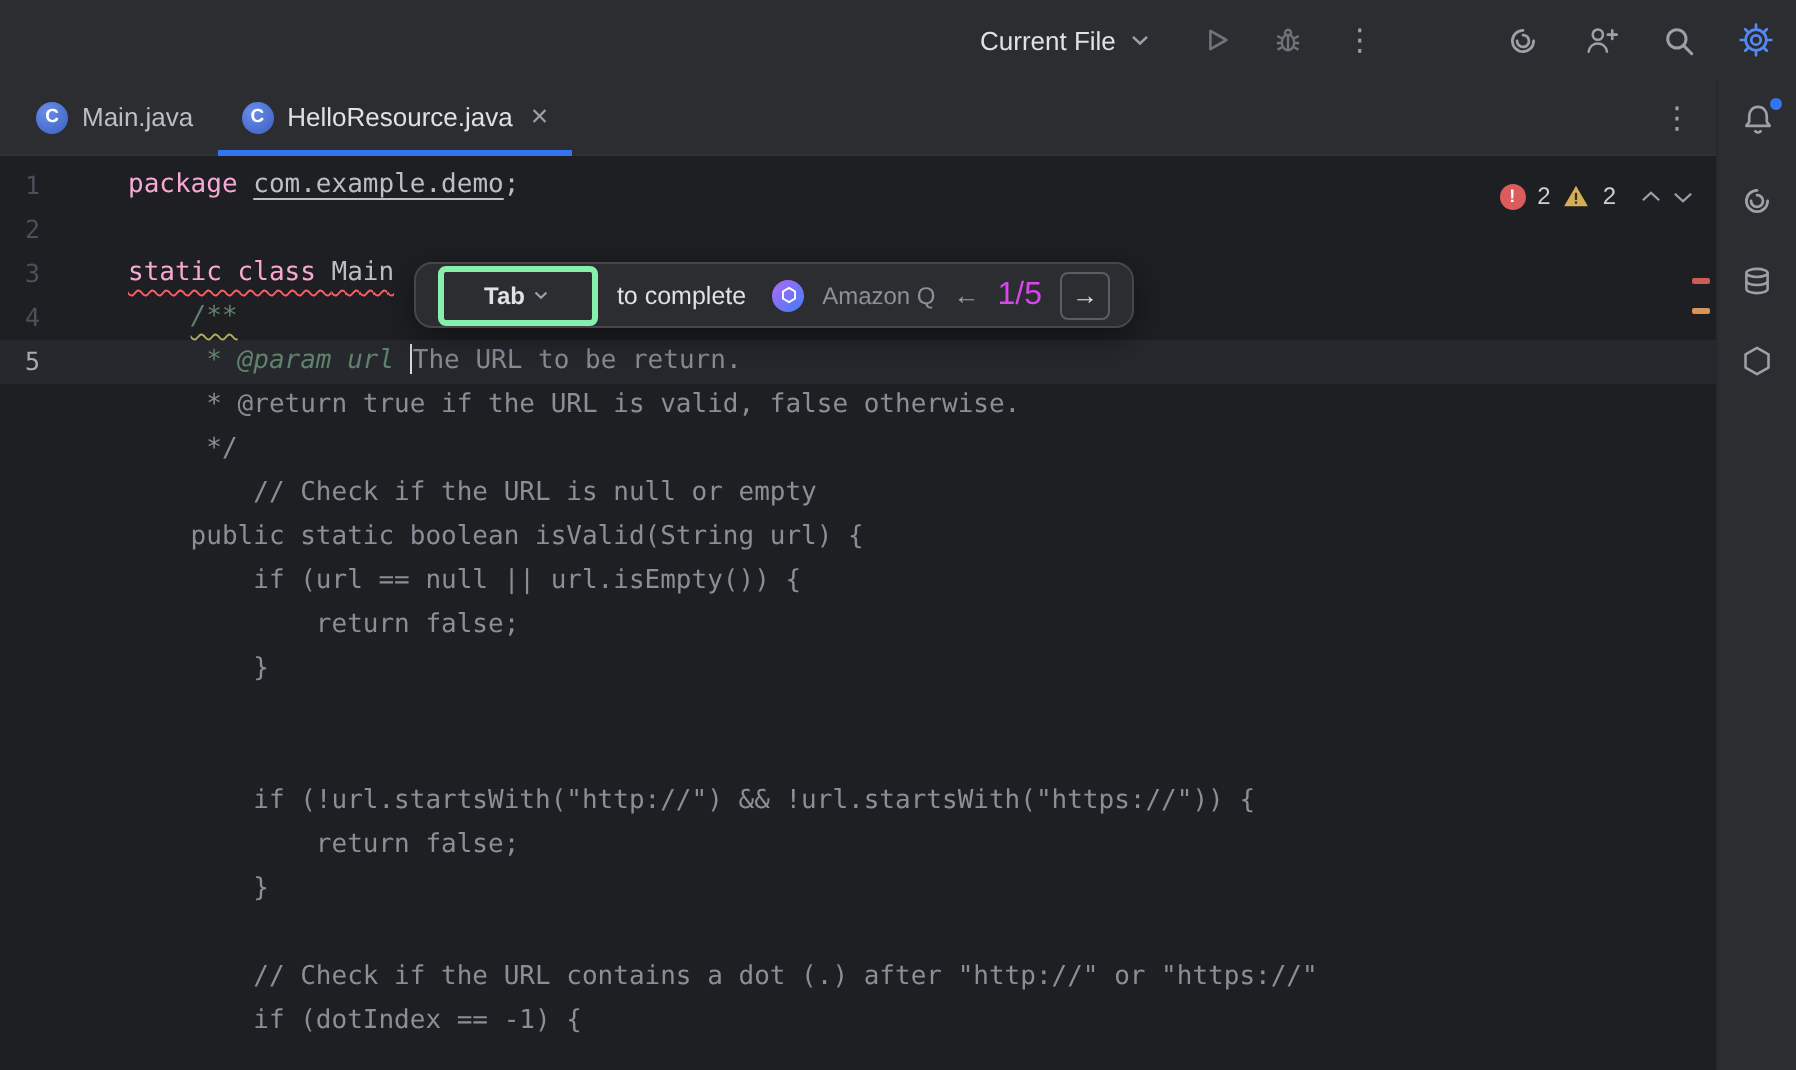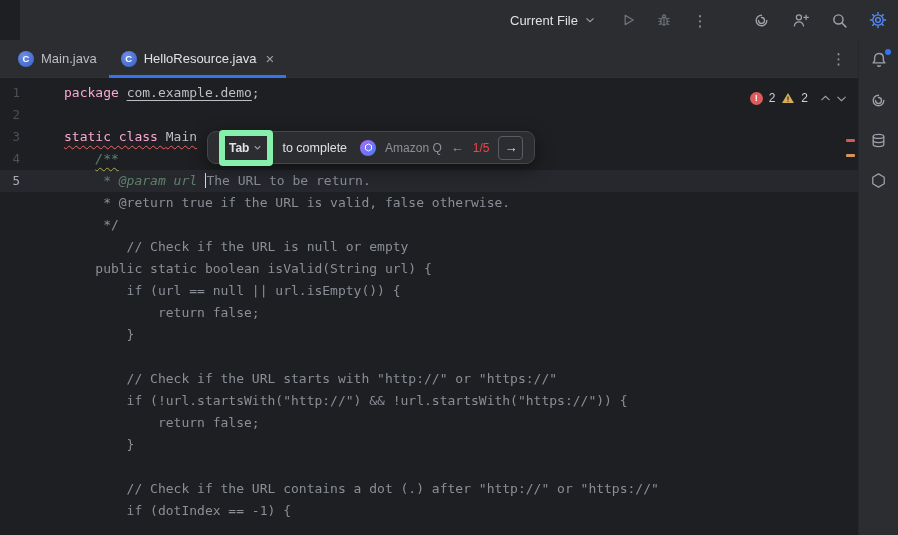--- a/index.html
+++ b/index.html
@@ -8,21 +8,21 @@
     width: 898px; height: 535px; overflow: hidden;
     background: #1e1f22;
     font-family: "Liberation Sans", sans-serif;
     color: #dfe1e5;
     -webkit-font-smoothing: antialiased;
   }
   .app { display:flex; flex-direction:column; width:898px; height:535px; }
 
   
   .toolbar {
-    flex: 0 0 40px; background:#2b2d30; position:relative;margin-left:20px;
+    flex: 0 0 40px; background:#2b2d30; position:relative;
   }
   .run-group {
     position:absolute; left:484px; top:0; height:40px;
     display:flex; align-items:center; gap:14px;
   }
   .run-config {
     display:flex; align-items:center; gap:5px; padding:4px 6px;
     border-radius:6px; cursor:default; font-size:13px; color:#dfe1e5;
   }
   .tbtn {
@@ -98,34 +98,34 @@
 
   
   .popup {
     position:absolute; left:207px; top:53px; height:33px; z-index:5;
     display:flex; align-items:center; gap:9px; padding:0 11px;
     background:#2b2d30; border:1px solid #45474d; border-radius:9px;
     box-shadow:0 5px 18px rgba(0,0,0,.45);
     font-family:"Liberation Sans", sans-serif; font-size:12.5px; color:#dfe1e5;
   }
   .key-chip {
-    display:flex; align-items:center; gap:3px; padding:1px 4px;
-    border:6px solid #86efac; border-radius:4px; font-size:12px; font-weight:bold;
+    display:flex; align-items:center; gap:3px; padding:1px 20px;
+    border:3px solid #86efac; border-radius:4px; font-size:12px; font-weight:bold;
   }
   .q-logo {
     width:16px; height:16px; border-radius:50%; margin-left:4px;
     background:linear-gradient(135deg,#b06af8,#3f7df6);
     display:flex; align-items:center; justify-content:center;
   }
   .provider { color:#8c9096; font-size:12px; }
   .arrow { color:#9da0a8; font-size:13px; }
   .arrow-chip {
     border:1px solid #5a5d63; border-radius:4px; padding:0 5px; color:#dfe1e5; font-size:13px;
   }
-  .counter { font-size:12px; color:#ef4444; }
+  .counter { font-size:16px; color:#d946ef; }
 
   
   .stripe { position:absolute; top:0; right:0; bottom:0; width:14px; z-index:2; }
   .stripe-mark { position:absolute; right:3px; width:9px; height:3px; border-radius:1px; }
 
   
   .side-rail {
     flex:0 0 40px; background:#2b2d30; border-left:1px solid #26282b;
     display:flex; flex-direction:column; align-items:center; padding-top:10px; gap:20px;
   }
@@ -217,21 +217,21 @@
             <div class="line"><span class="num">4</span><span class="codeline"><span class="">    </span><span class="doc warn">/**</span></span></div>
             <div class="line current"><span class="num">5</span><span class="codeline"><span class="doc">     * </span><span class="doc">@param </span><span class="doc">url </span><span class="caret"></span><span class="ghost">The URL to be return.</span></span></div>
             <div class="line"><span class="num"></span><span class="codeline"><span class="ghost">     * @return true if the URL is valid, false otherwise.</span></span></div>
             <div class="line"><span class="num"></span><span class="codeline"><span class="ghost">     */</span></span></div>
             <div class="line"><span class="num"></span><span class="codeline"><span class="ghost">        // Check if the URL is null or empty</span></span></div>
             <div class="line"><span class="num"></span><span class="codeline"><span class="ghost">    public static boolean isValid(String url) {</span></span></div>
             <div class="line"><span class="num"></span><span class="codeline"><span class="ghost">        if (url == null || url.isEmpty()) {</span></span></div>
             <div class="line"><span class="num"></span><span class="codeline"><span class="ghost">            return false;</span></span></div>
             <div class="line"><span class="num"></span><span class="codeline"><span class="ghost">        }</span></span></div>
             <div class="line"><span class="num"></span><span class="codeline"></span></div>
-            <div class="line"><span class="num"></span><span class="codeline"><span class="ghost">        // Check if the URL starts with "http://" or "https://"</span></span></div>
+            <div class="line"><span class="num"></span></div>
             <div class="line"><span class="num"></span><span class="codeline"><span class="ghost">        if (!url.startsWith("http://") &amp;&amp; !url.startsWith("https://")) {</span></span></div>
             <div class="line"><span class="num"></span><span class="codeline"><span class="ghost">            return false;</span></span></div>
             <div class="line"><span class="num"></span><span class="codeline"><span class="ghost">        }</span></span></div>
             <div class="line"><span class="num"></span><span class="codeline"></span></div>
             <div class="line"><span class="num"></span><span class="codeline"><span class="ghost">        // Check if the URL contains a dot (.) after "http://" or "https://"</span></span></div>
             <div class="line"><span class="num"></span><span class="codeline"><span class="ghost">        if (dotIndex == -1) {</span></span></div>
           </div>
 
         <div class="inspections">
           <span class="err-badge">!</span>

